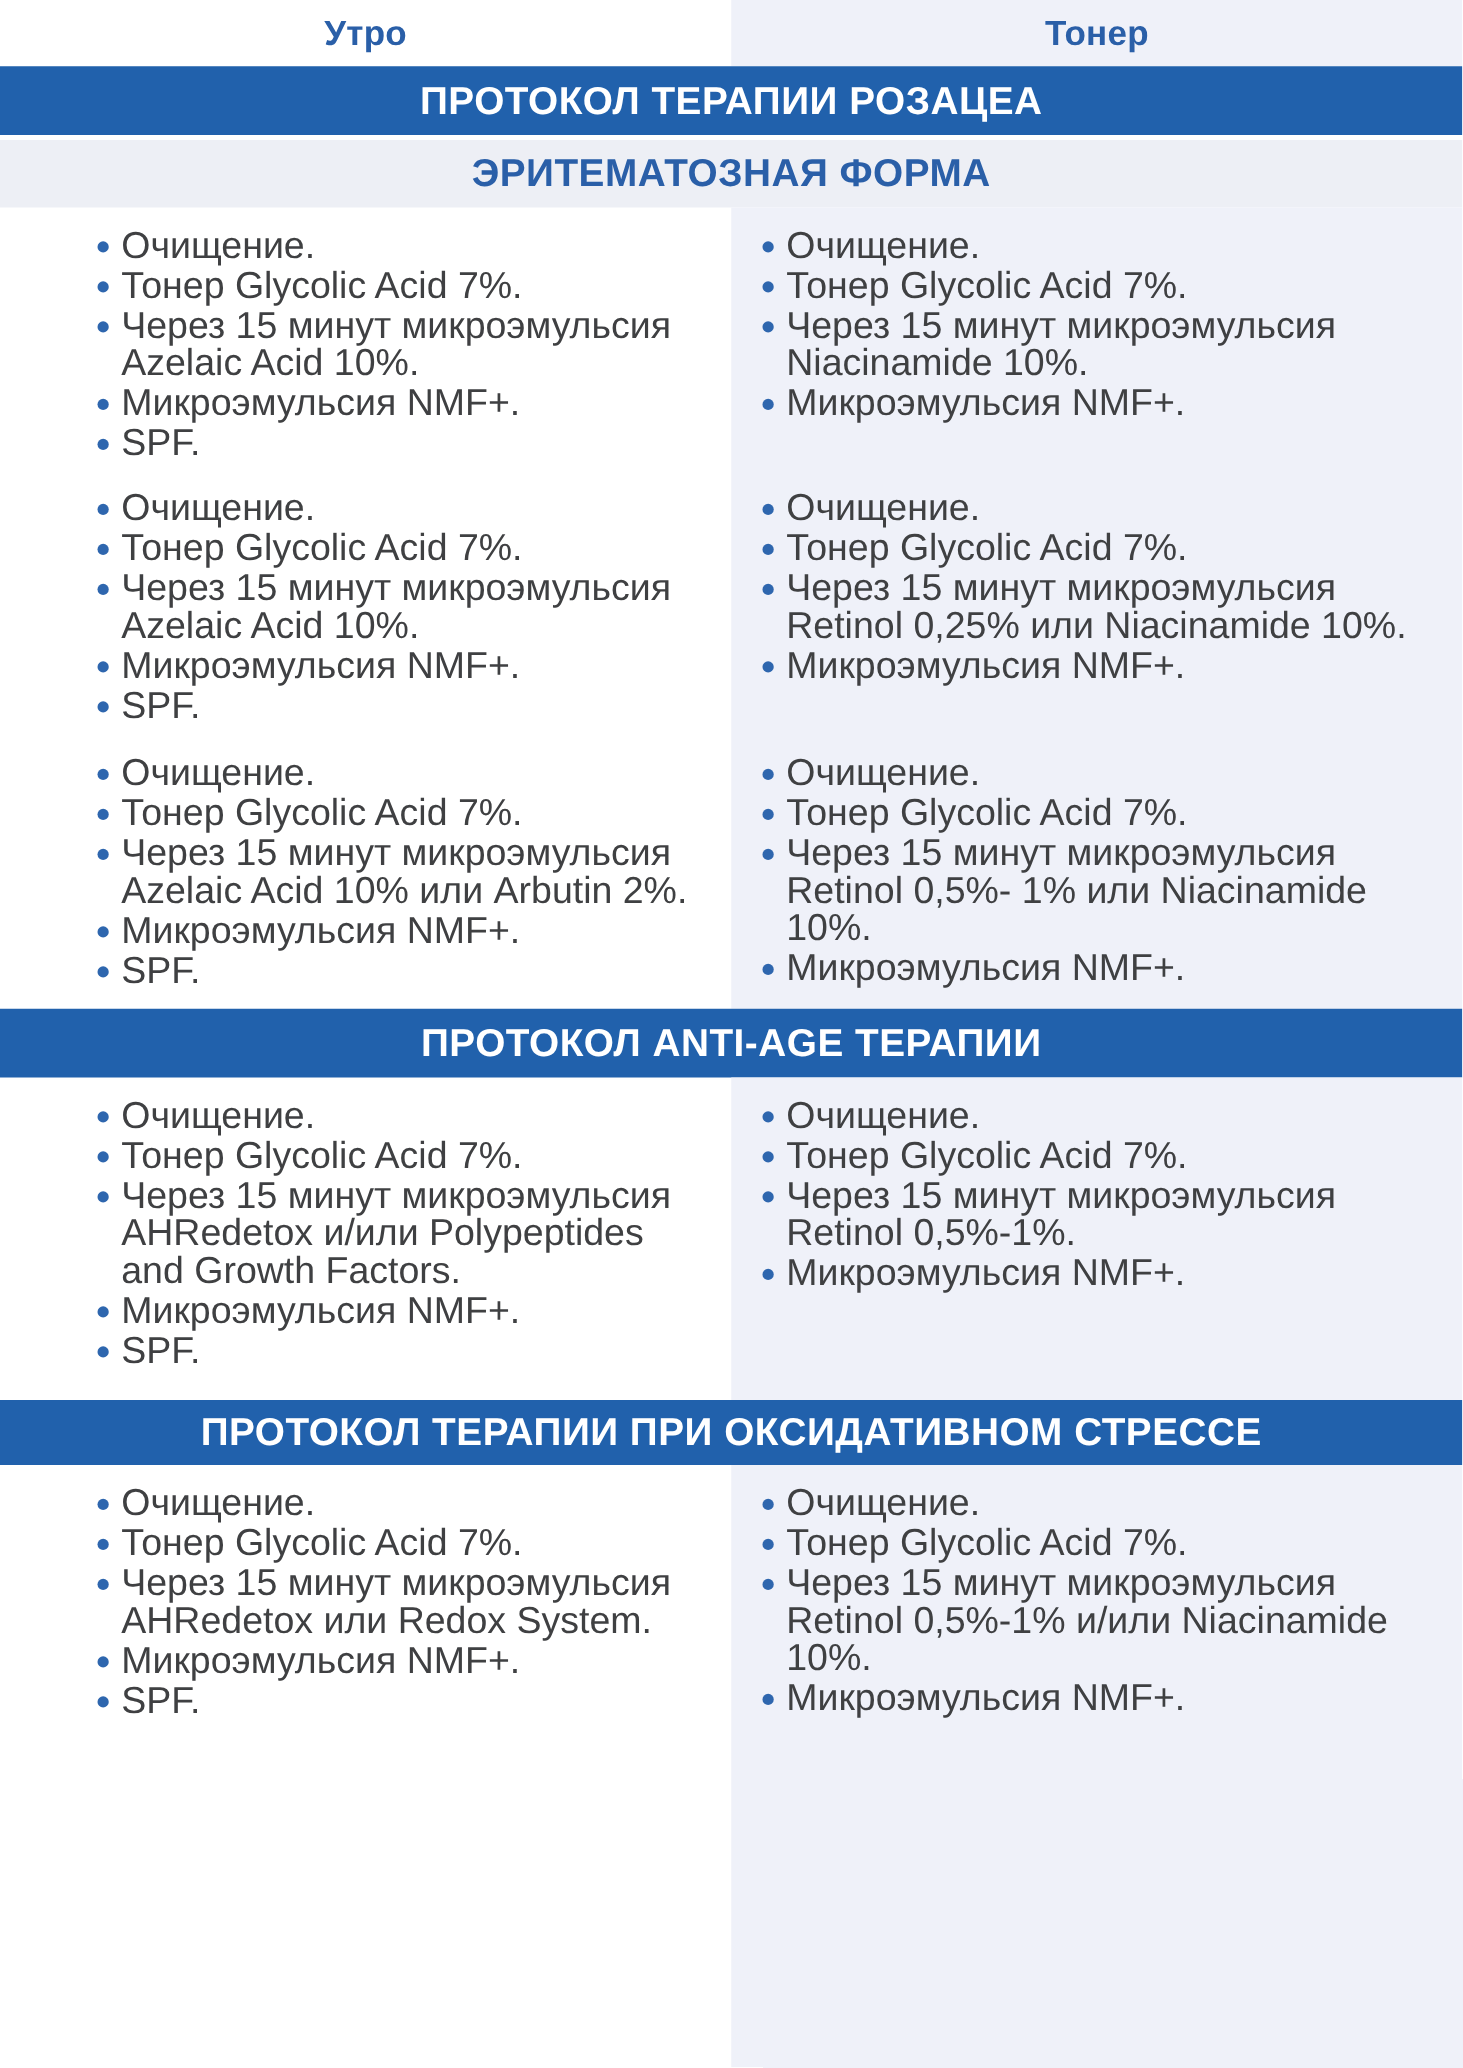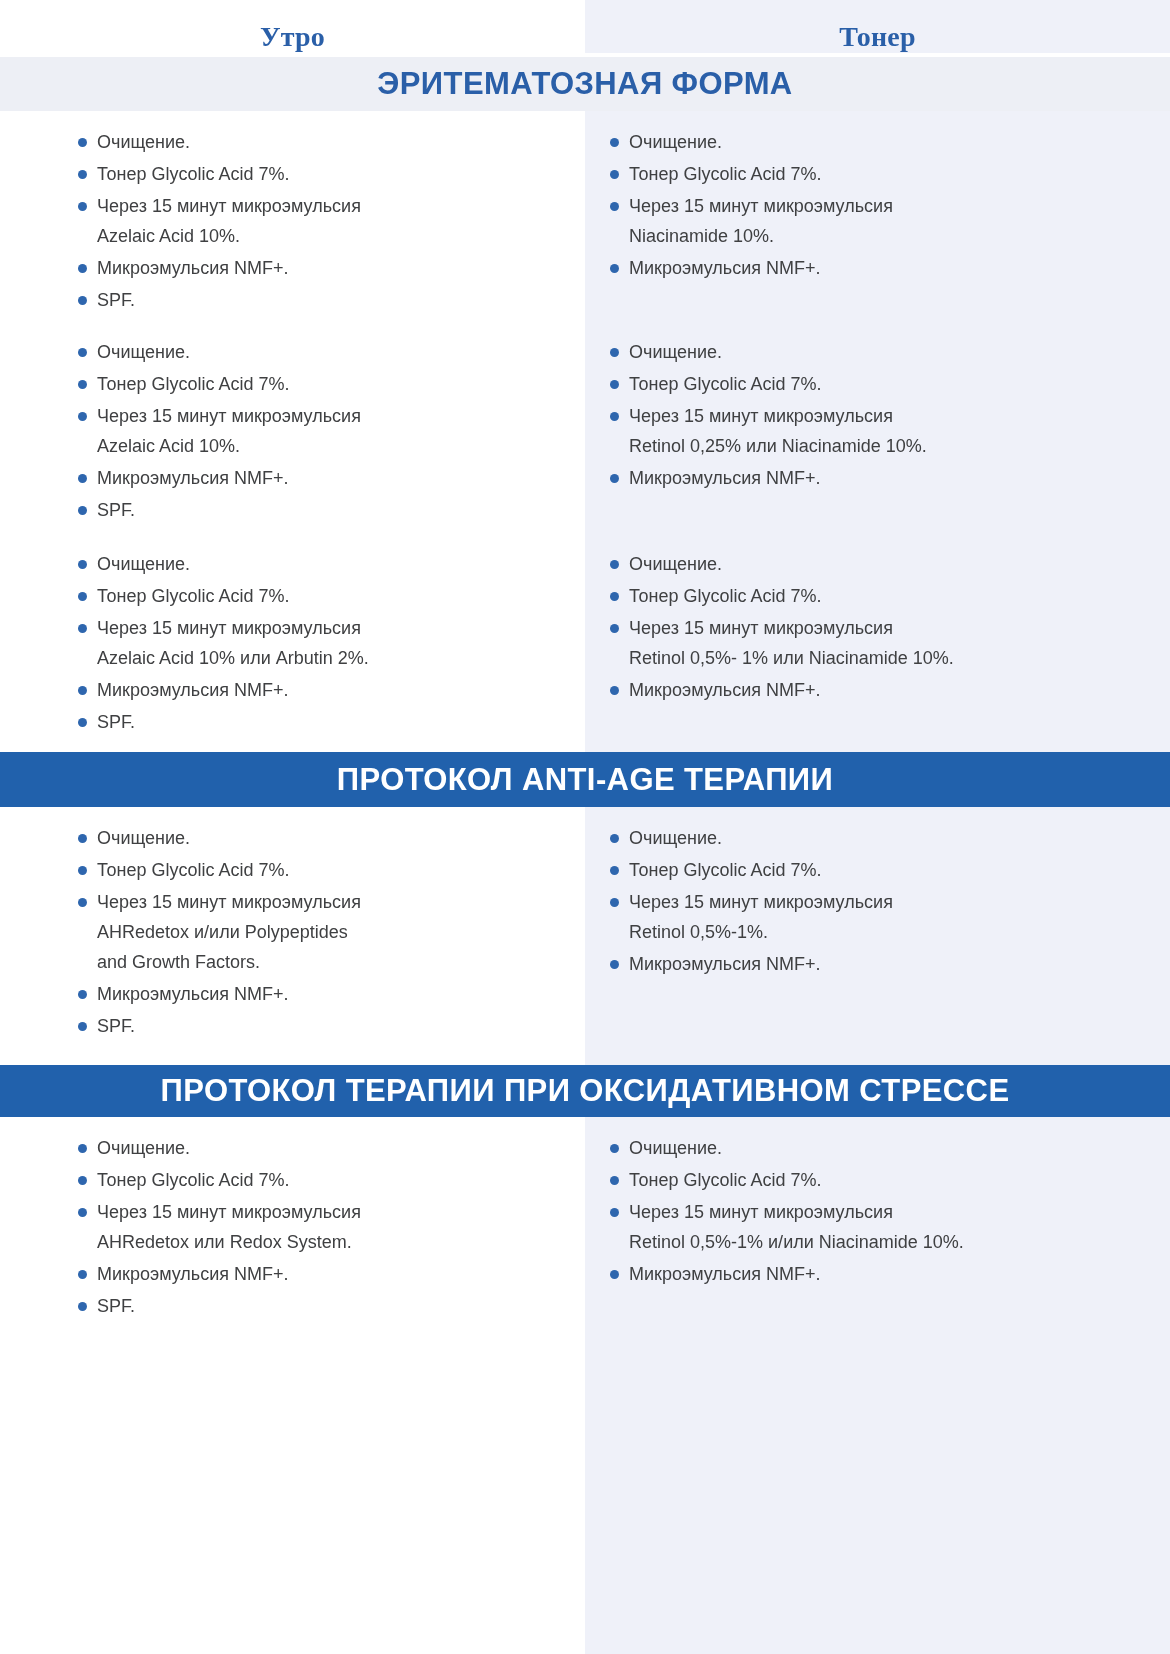--- a/index.html
+++ b/index.html
@@ -3,21 +3,21 @@
 <meta charset="utf-8">
 <style>
   html,body{margin:0;padding:0;background:#ffffff;}
   .page{
     width:1170px;height:1654px;overflow:hidden;
     display:flex;flex-direction:column;
     background:#ffffff;
     font-family:"Liberation Sans", sans-serif;
   }
   .header-row{height:53px;flex:none;display:flex;}
-  .half{width:50%;display:flex;align-items:flex-end;justify-content:center;font-family:Liberation Serif, serif;}
+  .half{width:50%;display:flex;align-items:center;justify-content:center;}
   .half.evening{background:var(--evening-bg,#EFF1F9);}
   .col-label{
     color:var(--heading-blue,#2A5FA8);
     font-weight:bold;font-size:28px;letter-spacing:0.2px;
   }
   .banner{
     flex:none;display:flex;align-items:center;justify-content:center;
     text-align:center;font-weight:bold;font-size:31px;letter-spacing:0.4px;
   }
   .banner.dark{
@@ -35,21 +35,21 @@
     width:50%;box-sizing:border-box;
     padding:16px 14px 0 78px;
   }
   .content-col.evening{
     background:var(--evening-bg,#EFF1F9);
     padding-left:25px;
   }
   ul.bullet-list{list-style:none;margin:0;padding:0;}
   li.bullet-item{
     position:relative;padding-left:19px;margin:0 0 2px 0;
-    font-size:18px;line-height:30px;
+    font-size:30px;line-height:30px;
     color:var(--text-color,#3F4042);
     white-space:pre-line;
   }
   li.bullet-item::before{
     content:"";position:absolute;left:0;top:11px;
     width:9px;height:9px;border-radius:50%;
     background:var(--bullet-blue,#2E66AE);
   }
 </style>
 </head>
@@ -59,20 +59,21 @@
 
   <div class="header-row">
     <div class="half morning">
       <span class="col-label">Утро</span>
     </div>
     <div class="half evening">
       <span class="col-label">Тонер</span>
     </div>
   </div>
 
+  <div class="banner dark">ПРОТОКОЛ ТЕРАПИИ РОЗАЦЕА</div>
   <div class="gap-white"></div>
   <div class="banner light">ЭРИТЕМАТОЗНАЯ ФОРМА</div>
 
   <section class="content-row" style="height:210px">
     <div class="content-col morning">
       <ul class="bullet-list">
           <li class="bullet-item">Очищение.</li>
           <li class="bullet-item">Тонер Glycolic Acid 7%.</li>
           <li class="bullet-item">Через 15 минут микроэмульсия
 Azelaic Acid 10%.</li>

